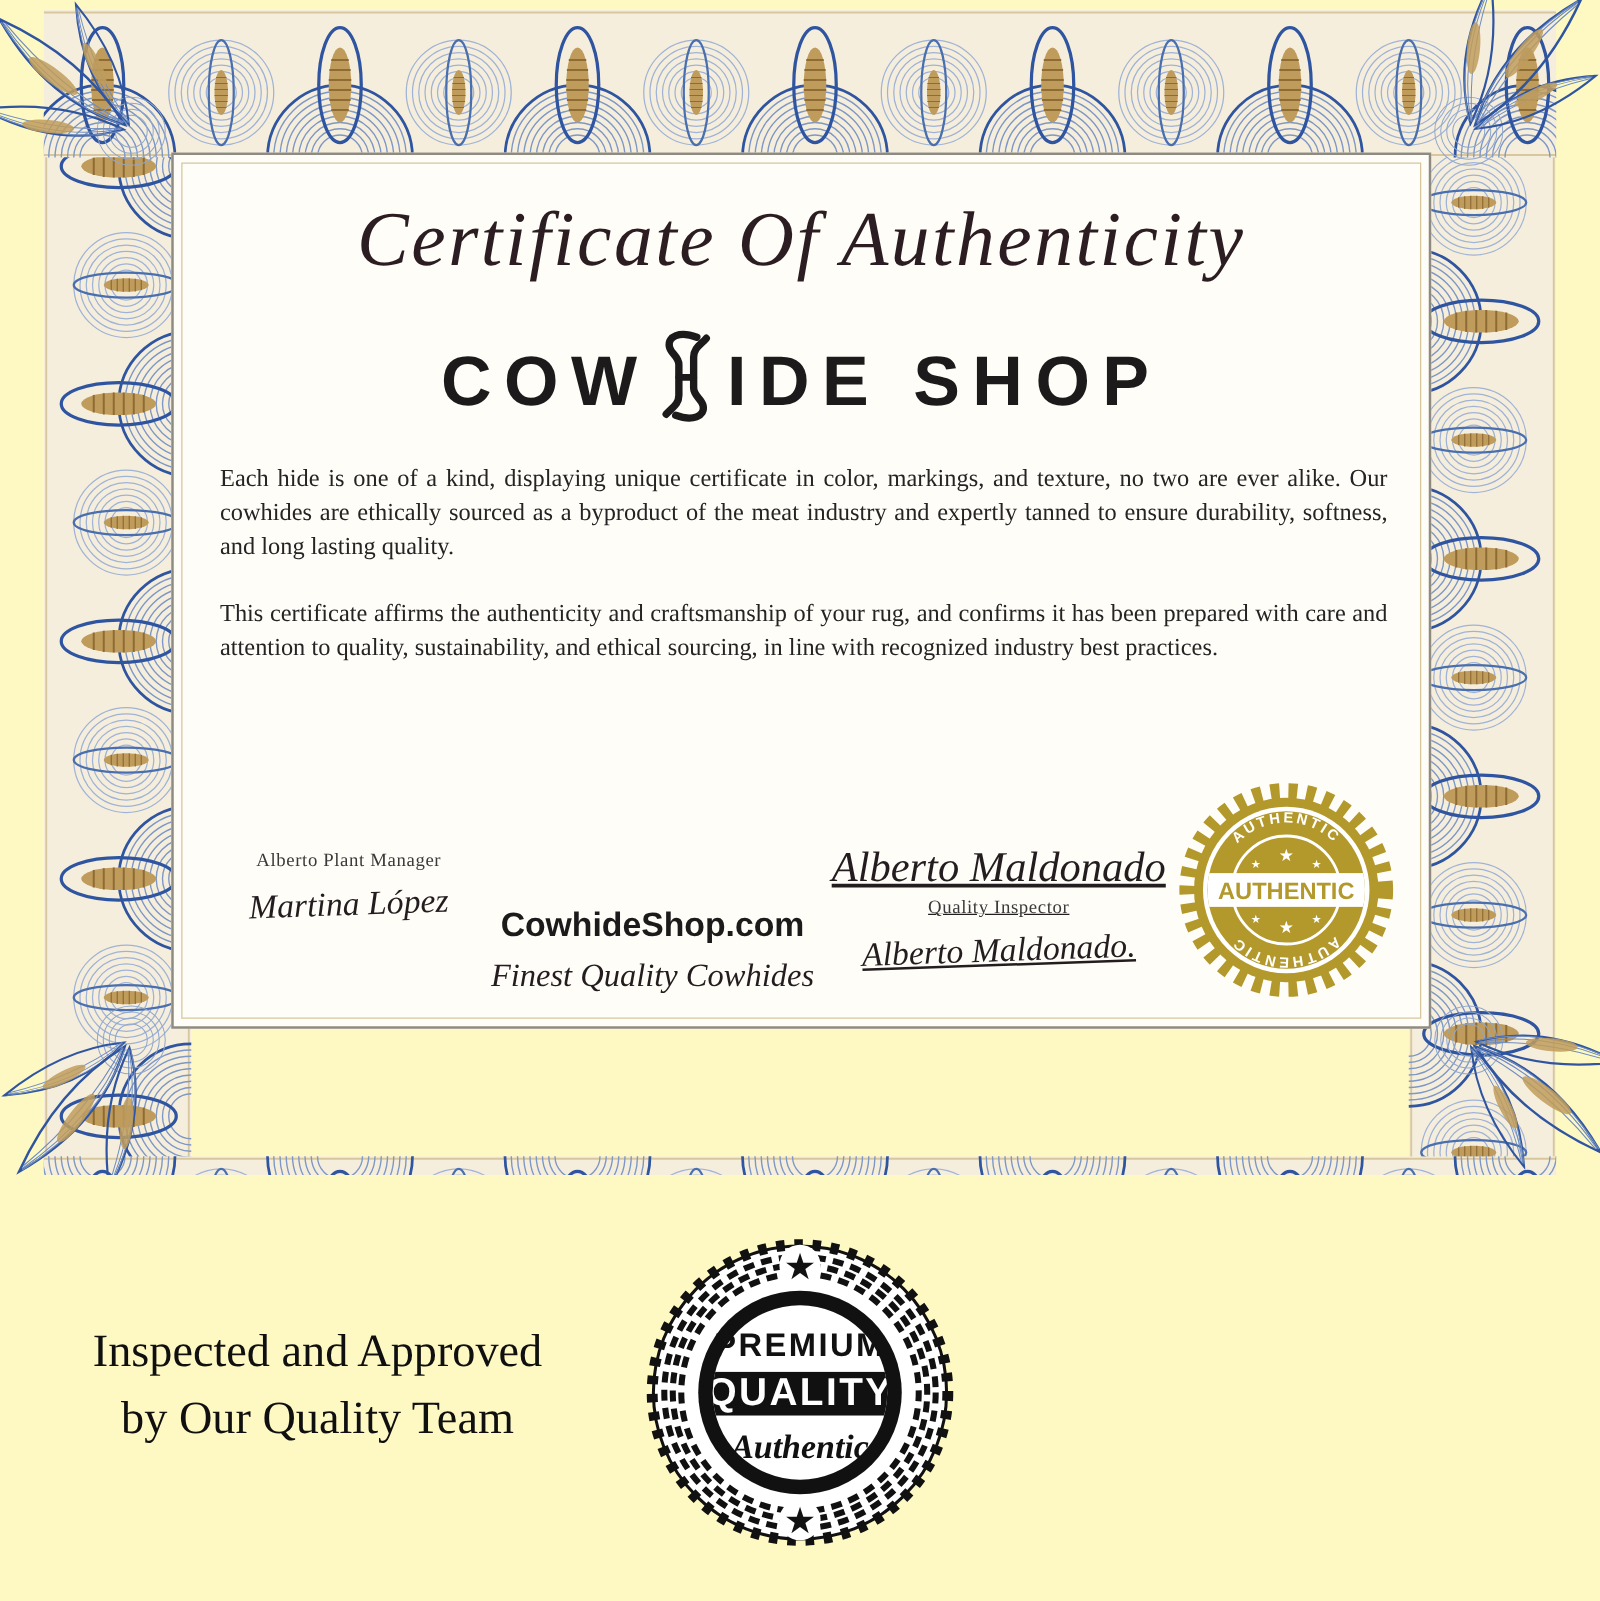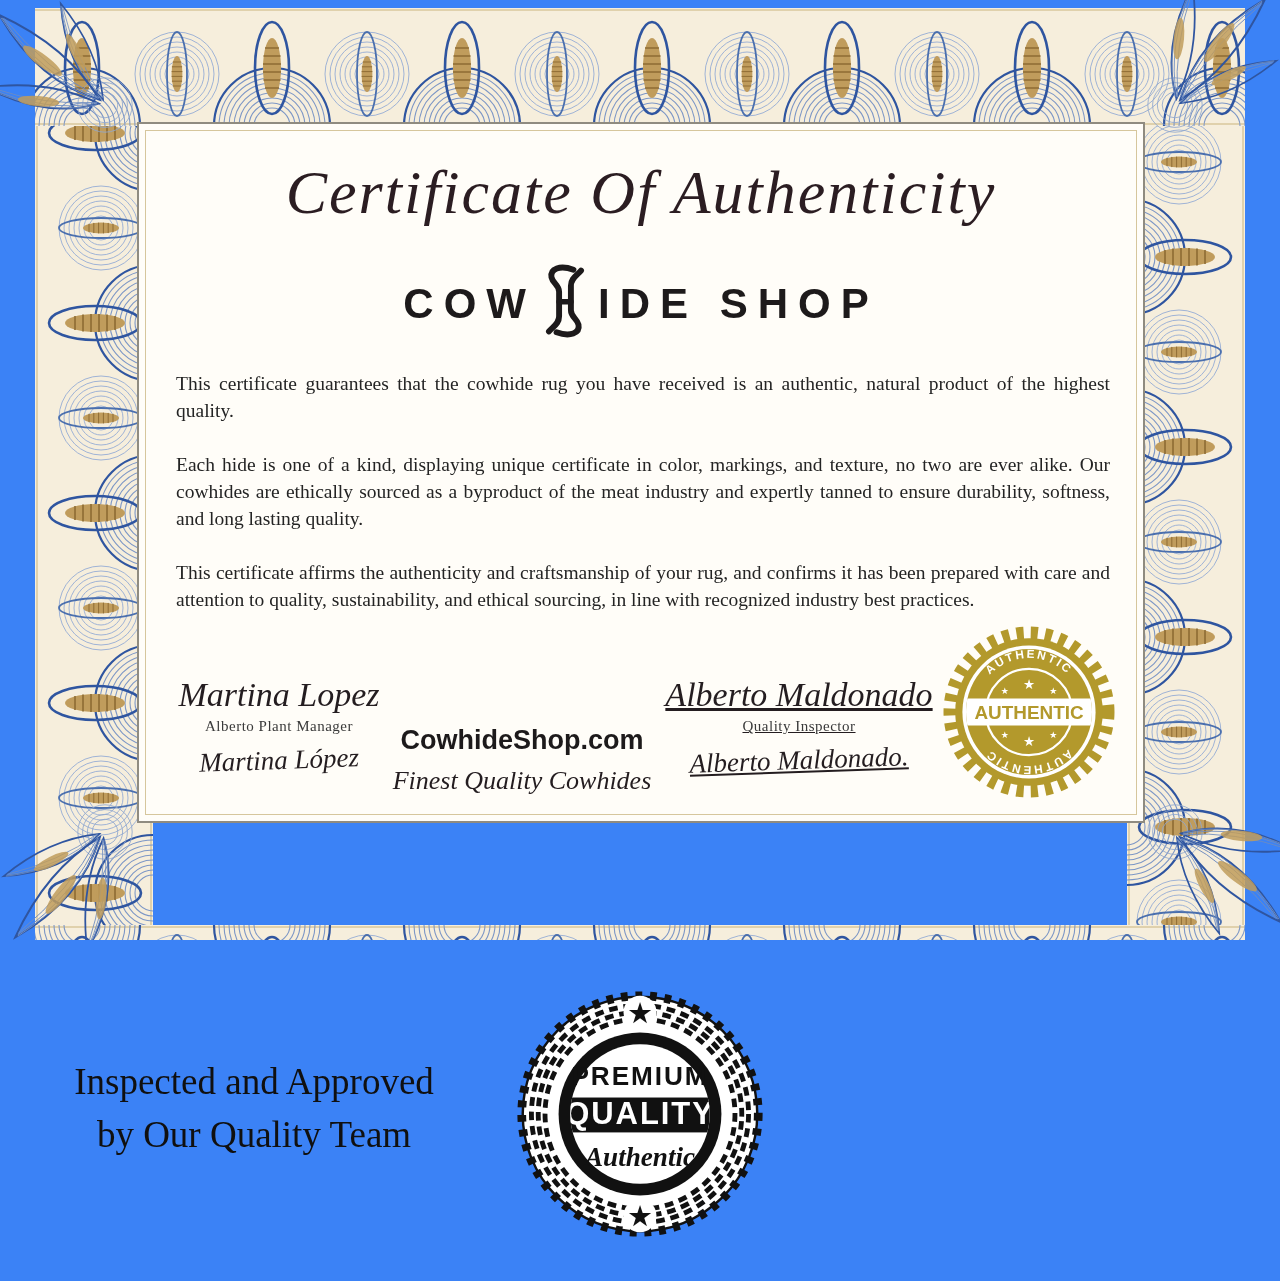--- a/index.html
+++ b/index.html
@@ -1,27 +1,27 @@
 <!DOCTYPE html>
 <html><head>
 <meta charset="utf-8">
 <style>
   html,body{margin:0;padding:0;background:#ffffff;}
-  .stage{position:relative;width:1280px;height:1281px;background:#3b82f6;overflow:hidden;
+  .stage{position:relative;width:1280px;height:1281px;background:#fef9c3;overflow:hidden;
          font-family:"Liberation Serif",serif;}
   .border-art{position:absolute;left:0;top:0;}
   
   .panel{position:absolute;left:137px;top:122px;width:1008px;height:701px;
          background:#fffdf8;border:2px solid #8f8b80;box-sizing:border-box;}
   .panel-frame{position:absolute;inset:6px;border:1px solid #d6c69c;pointer-events:none;}
   .title{position:absolute;top:34px;left:0;width:100%;margin:0;text-align:center;
          font:italic 400 62px/1.1 "Liberation Serif",serif;color:#2b1d22;letter-spacing:2px;}
   .brand{position:absolute;top:136px;left:0;width:100%;display:flex;align-items:center;
          justify-content:center;font-family:"Liberation Sans",sans-serif;font-weight:bold;
-         font-size:42px;letter-spacing:10px;color:#1d1a1b;}
+         font-size:56px;letter-spacing:10px;color:#1d1a1b;}
   .brand .hide-glyph{margin:0 6px 6px 2px;}
   .paras{position:absolute;top:246px;left:37px;width:934px;color:#242424;
          font:19.5px/27px "Liberation Serif",serif;text-align:justify;}
   .paras p{margin:0 0 27px 0;}
   .sig{position:absolute;text-align:center;color:#241d20;}
   .sig-left{left:8px;top:552px;width:264px;}
   .sig-center{left:246px;top:556px;width:274px;margin-top:44px;}
   .sig-right{left:508px;top:552px;width:304px;text-decoration:underline;}
   .sig-name{font:italic 34px/1.1 "Liberation Serif",serif;}
   .sig-role{font:15px/1.3 "Liberation Serif",serif;letter-spacing:.5px;color:#3a3a3a;margin-top:4px;}
@@ -161,27 +161,25 @@
         <g fill="none" stroke="#1d1a1b" stroke-width="7" stroke-linecap="round">
           <path d="M42,5 C26,-1 14,4 16,14 C17.5,21 25,23 25,31 L25,60 C25,69 18,72 13,78"></path>
           <path d="M22,79 C38,85 50,80 48,70 C46.5,63 39,61 39,53 L39,24 C39,15 46,12 51,6"></path>
           <path d="M25,43 L39,43" stroke-width="6.5"></path>
         </g>
       </svg>
       <span>IDE SHOP</span>
     </div>
 
     <div class="paras">
-      <p>This certificate guarantees that the cowhide rug you have received is an authentic, natural product of the highest quality.</p>
       <p>Each hide is one of a kind, displaying unique certificate in color, markings, and texture, no two are ever alike. Our cowhides are ethically sourced as a byproduct of the meat industry and expertly tanned to ensure durability, softness, and long lasting quality.</p>
       <p>This certificate affirms the authenticity and craftsmanship of your rug, and confirms it has been prepared with care and attention to quality, sustainability, and ethical sourcing, in line with recognized industry best practices.</p>
     </div>
 
     <div class="sig sig-left">
-      <div class="sig-name">Martina Lopez</div>
       <div class="sig-role">Alberto Plant Manager</div>
       <div class="sig-autograph">Martina López</div>
     </div>
 
     <div class="sig sig-center">
       <div class="sig-site">CowhideShop.com</div>
       <div class="sig-tagline">Finest Quality Cowhides</div>
     </div>
 
     <div class="sig sig-right">

